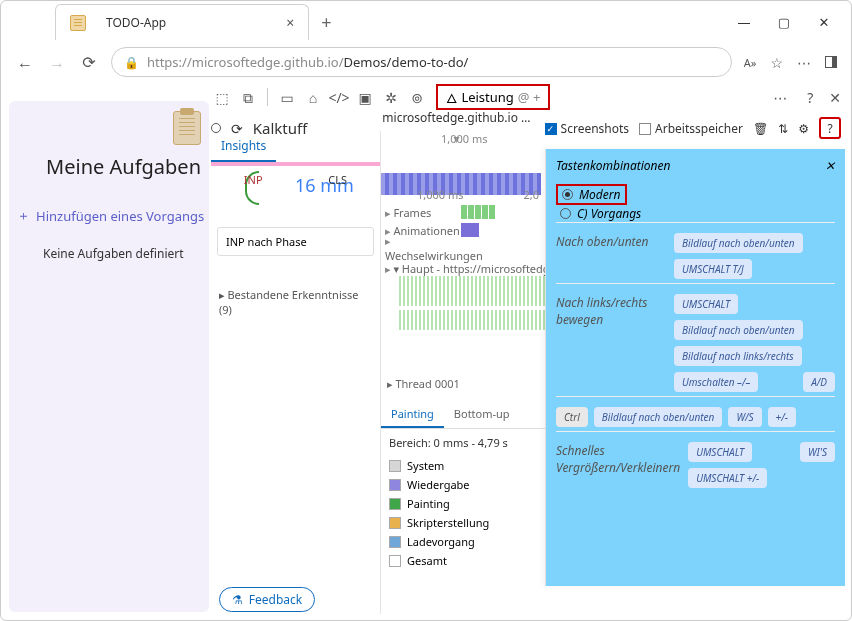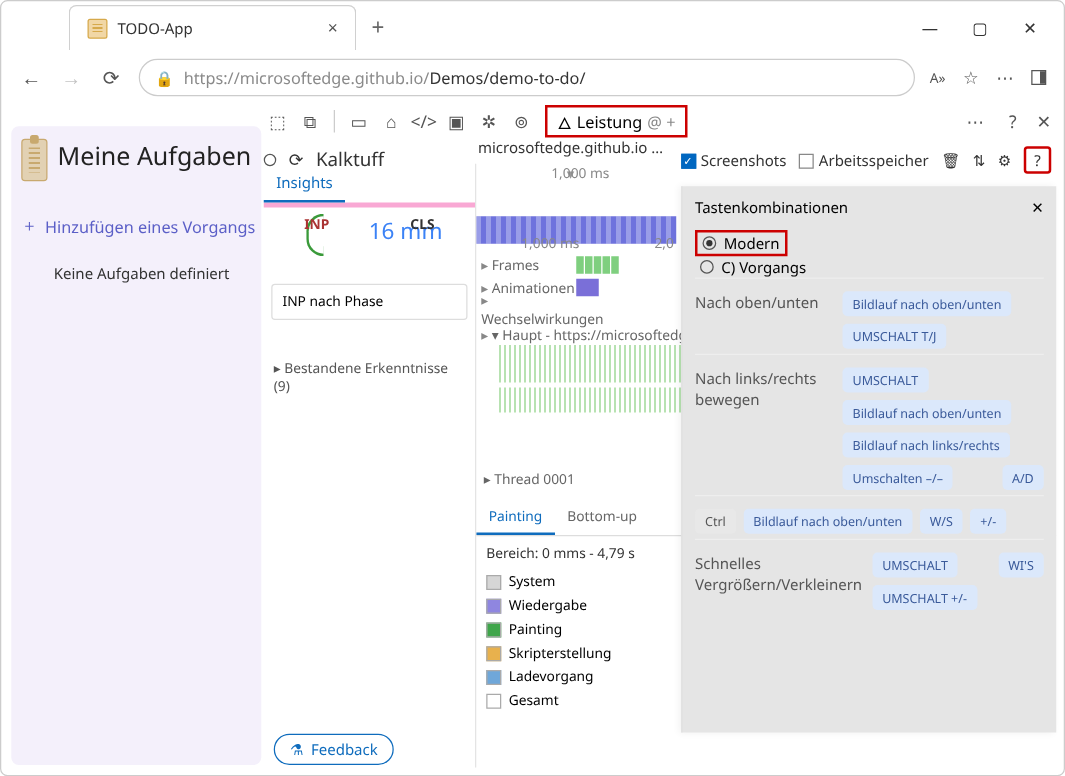--- a/index.html
+++ b/index.html
@@ -1,20 +1,20 @@
 <!DOCTYPE html>
 <html><head>
 <meta charset="utf-8">
 <style>
   * { box-sizing: border-box; margin: 0; padding: 0; font-family: "Segoe UI", system-ui, sans-serif; }
   body { width: 852px; height: 621px; background: #fff; overflow: hidden; border: 1px solid #ccc; border-radius: 6px; position: relative; }
 
   
   .titlebar { height: 42px; display: flex; align-items: center; padding: 0 6px; }
-  .tab { display:flex; align-items:center; gap:8px; background:#fff; border:1px solid #d0d0d0; border-bottom:none; border-radius:6px 6px 0 0; padding:6px 14px; margin-left:48px; height:36px; }
+  .tab { display:flex; align-items:center; gap:20px; background:#fff; border:1px solid #d0d0d0; border-bottom:none; border-radius:6px 6px 0 0; padding:6px 14px; margin-left:48px; height:36px; }
   .tab-icon { width:16px; height:16px; background:#f1d7a6; border:1px solid #d6a94b; border-radius:2px; position:relative; }
   .tab-icon::after { content:""; position:absolute; left:3px; right:3px; top:3px; bottom:3px; background:repeating-linear-gradient(#d6a94b 0 1px,transparent 1px 3px); }
   .tab-title { font-size:12px; color:#333; }
   .tab-close { margin-left:100px; font-size:14px; color:#555; }
   .newtab { margin-left:12px; font-size:18px; color:#666; }
   .win-controls { margin-left:auto; display:flex; gap:26px; padding-right:14px; font-size:13px; color:#333; }
   .win-controls span { width:14px; text-align:center; }
 
   
   .addr-row { height:38px; display:flex; align-items:center; padding:0 14px; gap:12px; }
@@ -37,38 +37,38 @@
   .config-row { height:30px; display:flex; align-items:center; gap:10px; padding:0 10px 0 210px; font-size:12px; color:#333; }
   .config-sep { flex:1; }
   .pill-host { display:flex; align-items:center; gap:4px; border-radius:3px; padding:2px 4px;flex-direction:column; }
   .pill-host .dot { color:#999; }
   .chk { width:12px; height:12px; border:1px solid #888; display:inline-block; vertical-align:middle; margin-right:4px; }
   .chk.on { background:#0067c0; border-color:#0067c0; position:relative; }
   .chk.on::after { content:"✓"; color:#fff; font-size:9px; position:absolute; top:-2px; left:1px; }
 
   
   .app-panel { position:absolute; left:8px; top:100px; width:200px; bottom:8px; background:#f4f0fb; border-radius:6px; padding:10px 8px; }
-  .app-header { display:flex; align-items:flex-start; gap:8px; margin-bottom:26px; }
+  .app-header { display:flex; align-items:flex-end; gap:8px; margin-bottom:26px;flex-direction:column; }
   .clipboard { width:28px; height:34px; background:#e2d1b3; border:1px solid #c8a96f; border-radius:3px; position:relative; }
   .clipboard::before { content:""; position:absolute; top:-4px; left:6px; right:6px; height:7px; background:#c8a96f; border-radius:2px; }
   .clipboard::after { content:""; position:absolute; left:5px; right:5px; top:6px; bottom:6px; background:repeating-linear-gradient(#c8a96f 0 1px,transparent 1px 4px); }
   .app-title { font-size:20px; font-weight:400; color:#222; white-space:nowrap; }
   .add-row { display:flex; align-items:center; gap:6px; color:#5b5fc7; font-size:13px; margin-bottom:20px; white-space:nowrap; }
   .empty-msg { font-size:12px; color:#333; margin-left:26px; }
 
   
   .dt-body { position:absolute; left:210px; right:6px; top:130px; bottom:6px; display:flex; }
 
   
   .insights-col { width:170px; border-right:1px solid #e4e4e4; font-size:12px; }
   .insight-tabs { display:flex; border-bottom:4px solid #f9a8d4; }
   .insight-tab { padding:6px 10px; color:#666; }
   .insight-tab.active { color:#0f6cbd; border-bottom:2px solid #0f6cbd; }
   .inp-cls-row { display:flex; justify-content:space-around; padding:6px 0; }
-  .inp-cls-row .label { font-size:11px; color:#a33;font-weight:bold; }
+  .inp-cls-row .label { font-size:11px; color:#a33; }
   .inp-cls-row .cls { color:#333; }
   .inp-phase { border:1px solid #ddd; border-radius:3px; padding:6px 8px; margin:6px 6px; font-size:11px; }
   .passed { padding:6px 8px; font-size:11px; color:#555;margin-top:25px; }
   .passed::before { content:"▸ "; color:#555; }
   .feedback-btn { position:absolute; bottom:8px; left:218px; border:1px solid #0f6cbd; color:#0f6cbd; border-radius:14px; padding:3px 12px; font-size:12px; background:#fff; display:flex; gap:6px; align-items:center; }
 
   
   .timeline-col { flex:1; font-size:11px; position:relative; overflow:hidden; }
   .ruler { height:16px; color:#888; padding-left:60px; }
   .flame-row { display:flex; align-items:center; height:18px; }
@@ -84,21 +84,21 @@
   .sum-tabs { display:flex; border-bottom:1px solid #ddd; margin-top:4px; }
   .sum-tab { padding:5px 10px; color:#666; }
   .sum-tab.active { color:#0f6cbd; border-bottom:2px solid #0f6cbd; }
   .range { padding:6px 8px; color:#333; }
   .legend-row { display:flex; align-items:center; gap:6px; padding:2px 8px; }
   .sw { width:12px; height:12px; border:1px solid #aaa; }
   .legend-row .val { margin-left:auto; padding-right:6px; }
   .hl { background:#ffe69a; }
 
   
-  .flyout { position:absolute; right:6px; top:148px; width:300px; bottom:34px; background:#e5e5e5; border-left:1px solid #e0e0e0; box-shadow:-2px 0 6px rgba(0,0,0,.06); padding:8px 10px; font-size:12px; overflow:hidden; }
+  .flyout { position:absolute; right:6px; top:148px; width:300px; bottom:34px; background:#7dd3fc; border-left:1px solid #e0e0e0; box-shadow:-2px 0 6px rgba(0,0,0,.06); padding:8px 10px; font-size:12px; overflow:hidden;font-style:italic; }
   .fly-head { display:flex; justify-content:space-between; align-items:center; margin-bottom:10px; }
   .radio-row { display:flex; align-items:center; gap:6px; padding:0 4px; }
   .radio { width:11px; height:11px; border:1px solid #555; border-radius:50%; position:relative; }
   .radio.on::after { content:""; position:absolute; inset:2px; background:#333; border-radius:50%; }
   .radio-row.boxed { border:2px solid #c00; width:fit-content; }
   .kgroup { border-top:1px solid #eee; padding:10px 0 4px; }
   .kgroup-head { color:#555; margin-bottom:6px; }
   .keys { display:flex; flex-wrap:wrap; gap:6px; justify-content:space-between; }
   .key { background:#dbe8fb; color:#3a5a9a; border-radius:4px; padding:3px 8px; font-size:10px; white-space:nowrap; }
   .key.ctrl { background:#e8e8e8; color:#555; }

